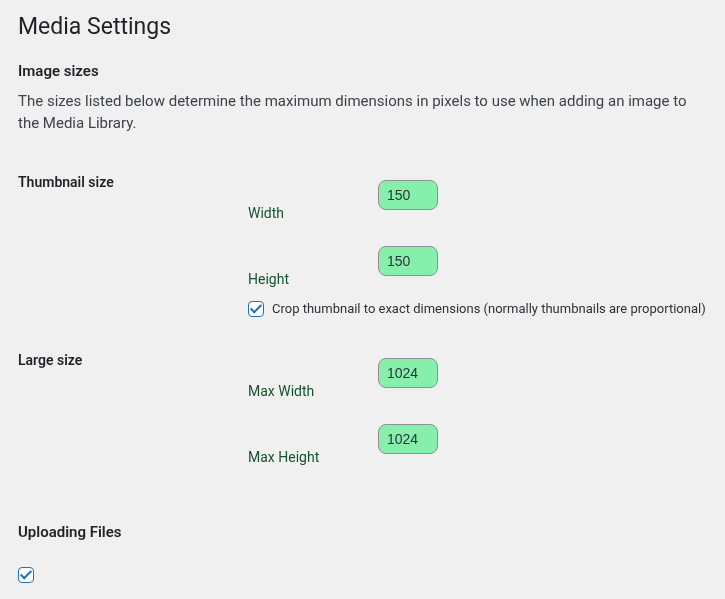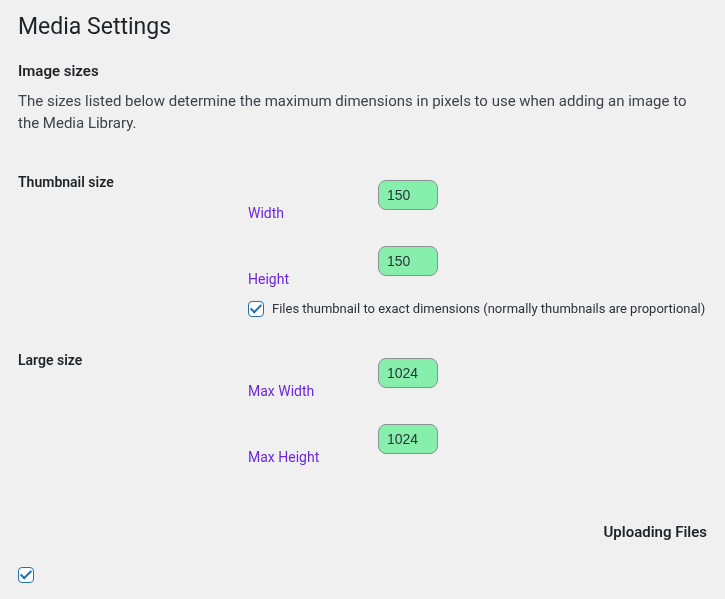--- a/index.html
+++ b/index.html
@@ -25,21 +25,20 @@
     h2.section-title {
       font-size: 15px;
       font-weight: 600;
       color: #1d2327;
       margin-top: 14px;
       margin-bottom: 10px;
     }
     h2.section-title.upload {
       margin-top: 38px;
       margin-bottom: 26px;
-      text-align: right;
     }
     p.description {
       font-size: 15px;
       color: #3c434a;
       margin-bottom: 24px;
       line-height: 1.5;
     }
     table.form-table {
       width: 100%;
       border-collapse: collapse;
@@ -61,21 +60,21 @@
       display: flex;
       align-items: center;
       margin-bottom: 14px;
     }
     .field-row:last-child {
       margin-bottom: 0;
     }
     .field-label {
       width: 130px;
       font-size: 14px;
-      color: #6d28d9;
+      color: #14532d;
       margin-top: 36px;
     }
     input[type="number"] {
       width: 60px;
       height: 30px;
       padding: 0 4px 0 8px;
       border: 1px solid #8c8f94;
       border-radius: 8px;
       background: #86efac;
       font-size: 14px;
@@ -139,21 +138,21 @@
         <div class="field-row">
           <span class="field-label">Width</span>
           <input type="number" value="150" style="">
         </div>
         <div class="field-row">
           <span class="field-label">Height</span>
           <input type="number" value="150" style="">
         </div>
         <div class="checkbox-row">
           <input type="checkbox" id="crop" checked="" style="">
-          <label for="crop" class="checkbox-label">Files thumbnail to exact dimensions (normally thumbnails are proportional)</label>
+          <label for="crop" class="checkbox-label">Crop thumbnail to exact dimensions (normally thumbnails are proportional)</label>
         </div>
       </td>
     </tr>
     <tr>
       <th>Large size</th>
       <td>
         <div class="field-row">
           <span class="field-label">Max Width</span>
           <input type="number" value="1024" style="">
         </div>

